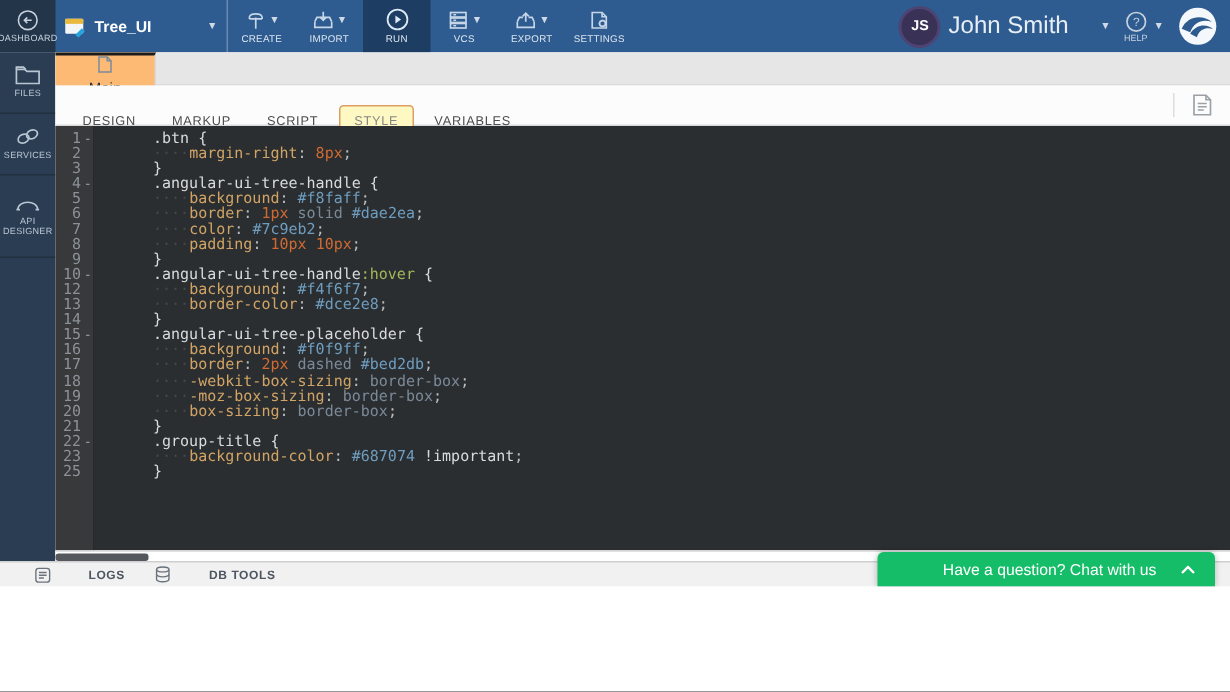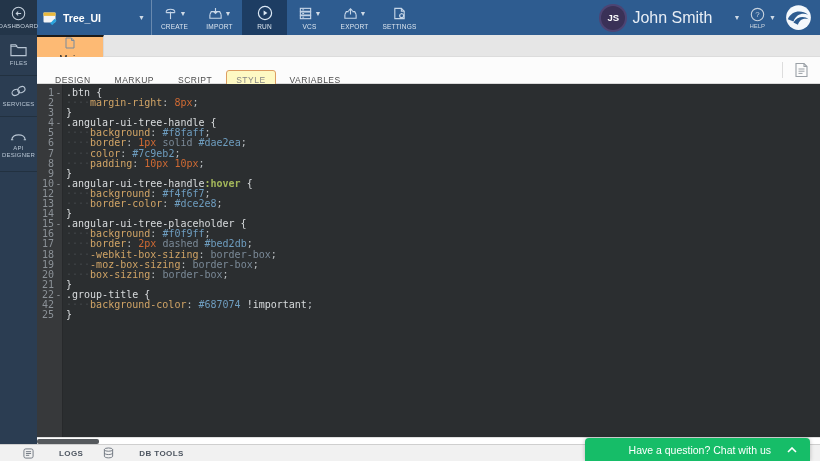--- a/index.html
+++ b/index.html
@@ -1,18 +1,18 @@
 <!DOCTYPE html>
 <html><head>
 <meta charset="utf-8">
 <style>
   * { margin:0; padding:0; box-sizing:border-box; }
   html,body { width:820px; height:461px; overflow:hidden; }
   body { font-family:"Liberation Sans", sans-serif; background:#fff; position:relative; }
-  .screen { position:absolute; inset:0; width:820px; height:461px; overflow:hidden; }
+  .screen { position:absolute; inset:0; width:820px; height:391px; overflow:hidden; }
 
   
   .topbar { position:absolute; top:0; left:0; right:0; height:35px; background:#2e5c90; display:flex; align-items:stretch; color:#fff; }
   .corner { width:37px; background:#233549; display:flex; flex-direction:column; align-items:center; justify-content:center; gap:2px; cursor:pointer; flex:none; }
   .corner .lbl { font-size:6px; color:#c7d2de; letter-spacing:.2px; }
   .project { width:115px; flex:none; display:flex; align-items:center; gap:6px; padding:0 6px; border-right:1px solid rgba(255,255,255,.28); cursor:pointer; }
   .project .pname { font-size:10.5px; font-weight:bold; color:#fff; }
   .project .caret { margin-left:auto; }
   .caret { font-size:7px; color:#cfdae6; }
   .tools { display:flex; align-items:stretch; }
@@ -46,28 +46,28 @@
   .st-sep { width:1px; height:16px; background:#ddd; }
   .st-ico { padding:0 11px; display:flex; align-items:center; cursor:pointer; }
 
   
   .editor { flex:1; background:#2b2e30; position:relative; overflow:hidden; font-family:"DejaVu Sans Mono", monospace; font-size:10px; line-height:10.1px; cursor:text; }
   .gutter-bg { position:absolute; left:0; top:0; bottom:0; width:26px; background:#37393b; border-right:1px solid #27292b; }
   .lines { position:relative; padding-top:4px; }
   .cl { display:flex; white-space:pre; height:10.1px; }
   .ln { width:17px; flex:none; text-align:right; color:#8b9197; }
   .fold { width:9px; flex:none; text-align:center; color:#9aa0a5; font-size:9px; }
-  .code { padding-left:3px; }
+  .code { padding-left:3px;margin-left:36px; }
   .tok-sel,.tok-brace,.tok-plain,.tok-imp { color:#d8dbdd; }
   .tok-prop { color:#d1a466;text-align:right; }
   .tok-punct { color:#b9bdc0; }
   .tok-num { color:#d06a33; }
   .tok-kw { color:#7b8a98; }
   .tok-hex { color:#6e9dbf; }
-  .tok-pseudo { color:#a3b65a;font-weight:bold; }
+  .tok-pseudo { color:#a3b65a; }
   .tok-ws { color:#45494c; }
 
   .scrollstrip { height:7px; flex:none; background:#ffffff; border-top:1px solid #e0e0e0; position:relative; }
   .hthumb { position:absolute; left:0; top:1px; height:5px; width:62px; background:#55595d; border-radius:2px; cursor:pointer; }
 
   
   .bottombar { position:absolute; left:0; right:0; bottom:0; height:17px; background:#f1f1f1; border-top:1px solid #cfcfcf; display:flex; align-items:center; padding-left:23px; gap:20px; }
   .bb-item { display:flex; align-items:center; gap:5px; cursor:pointer; color:#4d5560; }
   .bb-item .lbl { font-size:8px; letter-spacing:.4px; font-weight:bold;padding-left:20px; }
 
@@ -289,21 +289,21 @@
           <div class="cl"><span class="ln">13</span><span class="fold"></span><span class="code"><span class="tok-ws">····</span><span class="tok-prop">border-color</span><span class="tok-punct">:</span><span class="tok-plain"> </span><span class="tok-hex">#dce2e8</span><span class="tok-punct">;</span></span></div>
           <div class="cl"><span class="ln">14</span><span class="fold"></span><span class="code"><span class="tok-brace">}</span></span></div>
           <div class="cl"><span class="ln">15</span><span class="fold">-</span><span class="code"><span class="tok-sel">.angular-ui-tree-placeholder</span><span class="tok-plain"> </span><span class="tok-brace">{</span></span></div>
           <div class="cl"><span class="ln">16</span><span class="fold"></span><span class="code"><span class="tok-ws">····</span><span class="tok-prop">background</span><span class="tok-punct">:</span><span class="tok-plain"> </span><span class="tok-hex">#f0f9ff</span><span class="tok-punct">;</span></span></div>
           <div class="cl"><span class="ln">17</span><span class="fold"></span><span class="code"><span class="tok-ws">····</span><span class="tok-prop">border</span><span class="tok-punct">:</span><span class="tok-plain"> </span><span class="tok-num">2px</span><span class="tok-plain"> </span><span class="tok-kw">dashed</span><span class="tok-plain"> </span><span class="tok-hex">#bed2db</span><span class="tok-punct">;</span></span></div>
           <div class="cl"><span class="ln">18</span><span class="fold"></span><span class="code"><span class="tok-ws">····</span><span class="tok-prop">-webkit-box-sizing</span><span class="tok-punct">:</span><span class="tok-plain"> </span><span class="tok-kw">border-box</span><span class="tok-punct">;</span></span></div>
           <div class="cl"><span class="ln">19</span><span class="fold"></span><span class="code"><span class="tok-ws">····</span><span class="tok-prop">-moz-box-sizing</span><span class="tok-punct">:</span><span class="tok-plain"> </span><span class="tok-kw">border-box</span><span class="tok-punct">;</span></span></div>
           <div class="cl"><span class="ln">20</span><span class="fold"></span><span class="code"><span class="tok-ws">····</span><span class="tok-prop">box-sizing</span><span class="tok-punct">:</span><span class="tok-plain"> </span><span class="tok-kw">border-box</span><span class="tok-punct">;</span></span></div>
           <div class="cl"><span class="ln">21</span><span class="fold"></span><span class="code"><span class="tok-brace">}</span></span></div>
           <div class="cl"><span class="ln">22</span><span class="fold">-</span><span class="code"><span class="tok-sel">.group-title</span><span class="tok-plain"> </span><span class="tok-brace">{</span></span></div>
-          <div class="cl"><span class="ln">42</span><span class="fold"></span><span class="code"><span class="tok-ws">····</span><span class="tok-prop">background-color</span><span class="tok-punct">:</span><span class="tok-plain"> </span><span class="tok-hex">#687074</span><span class="tok-plain"> </span><span class="tok-imp">!important</span><span class="tok-punct">;</span></span></div>
+          <div class="cl"><span class="ln">23</span><span class="fold"></span><span class="code"><span class="tok-ws">····</span><span class="tok-prop">background-color</span><span class="tok-punct">:</span><span class="tok-plain"> </span><span class="tok-hex">#687074</span><span class="tok-plain"> </span><span class="tok-imp">!important</span><span class="tok-punct">;</span></span></div>
           <div class="cl"><span class="ln">25</span><span class="fold"></span><span class="code"><span class="tok-brace">}</span></span></div>
         </div>
     </div>
 
     <div class="scrollstrip">
       <div class="hthumb"></div>
     </div>
   </div>
 
   <div class="bottombar">

